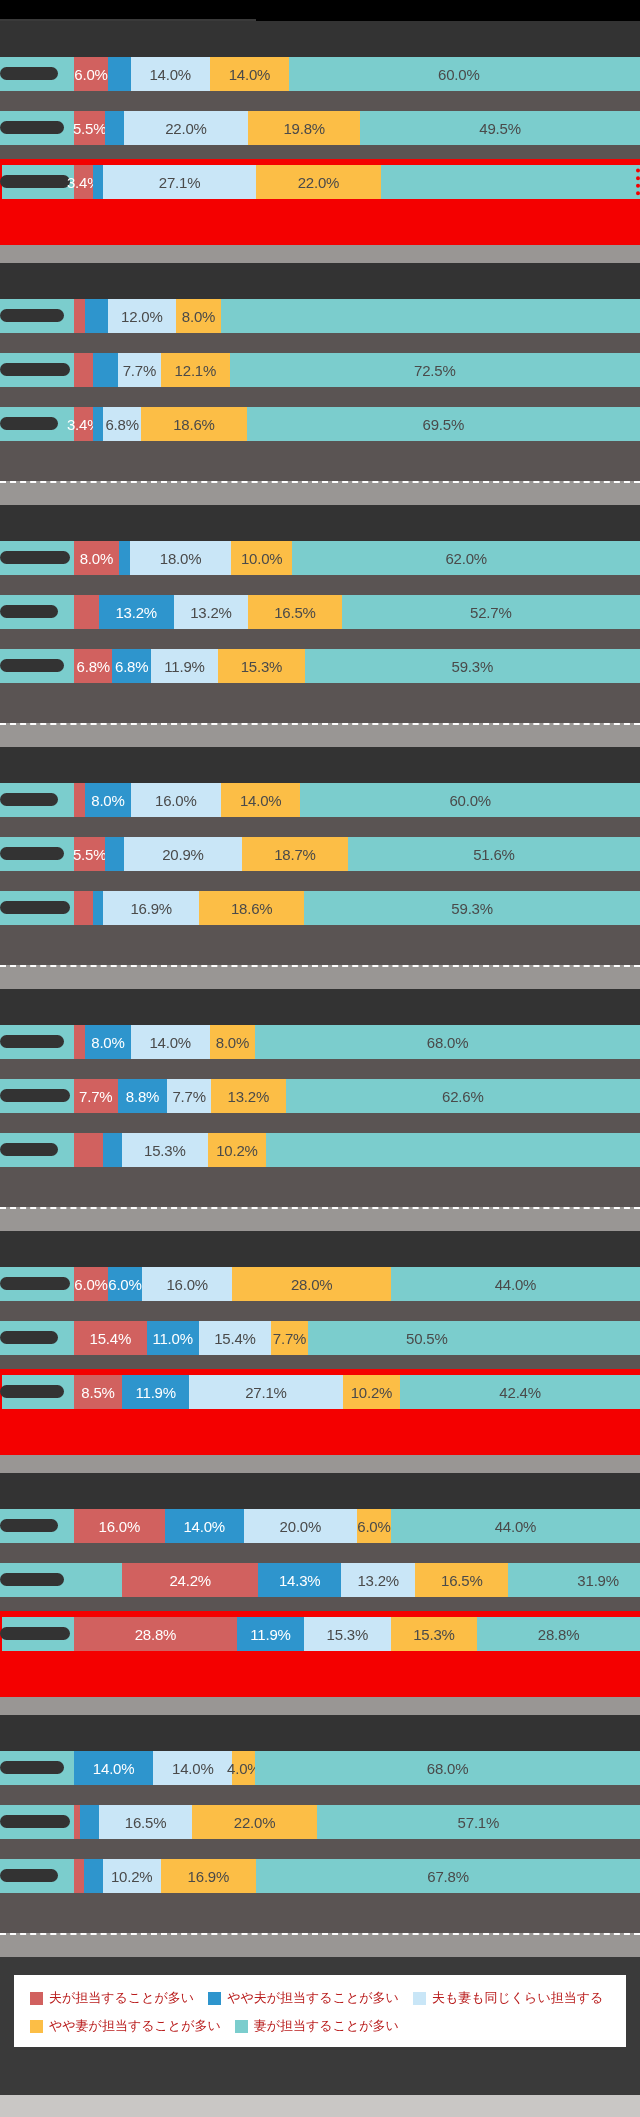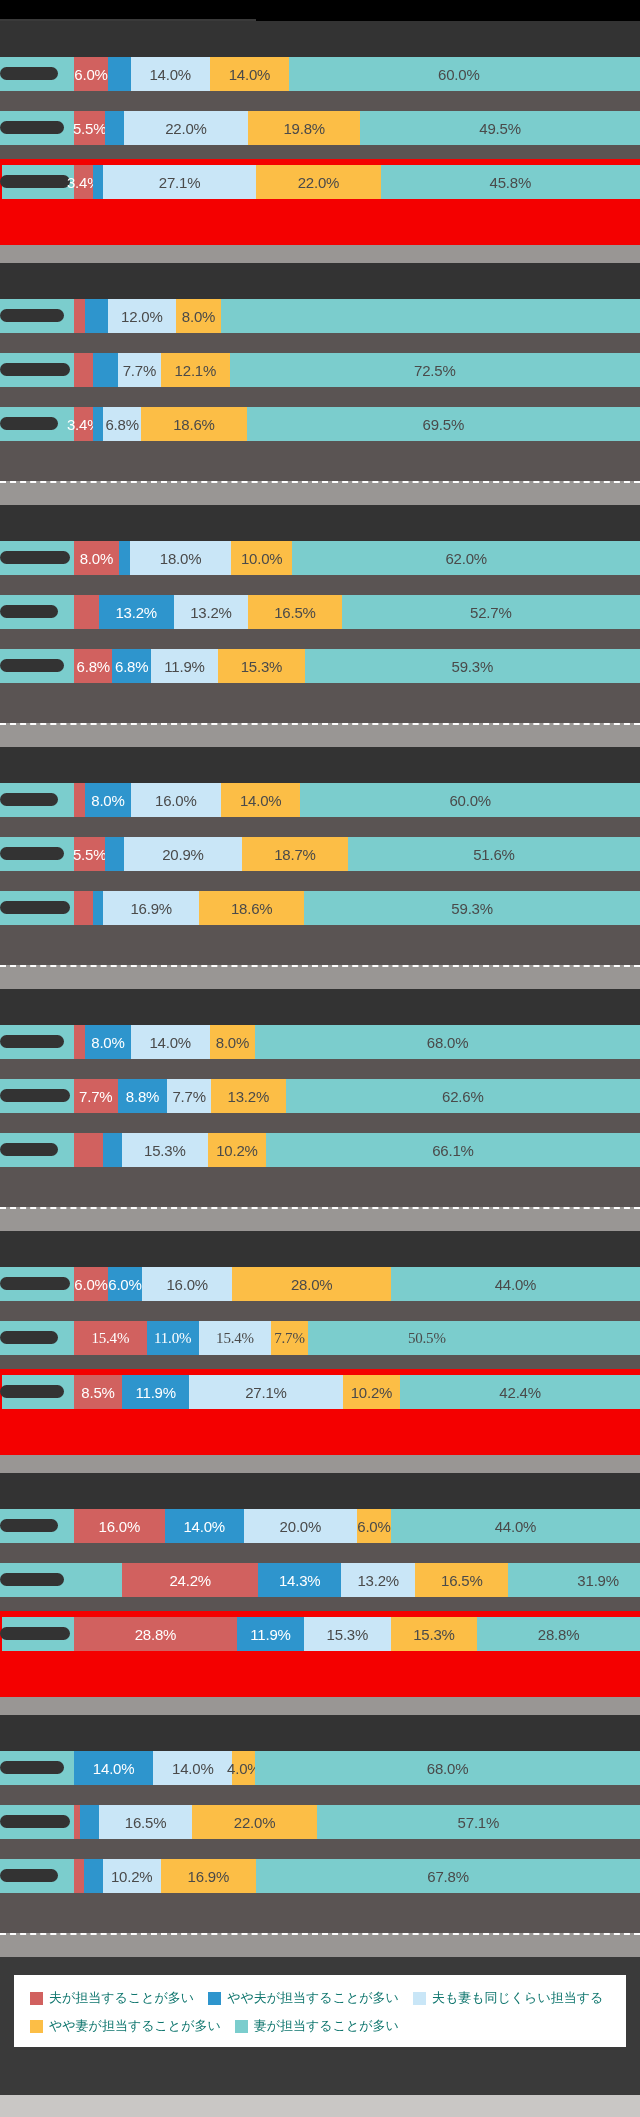--- a/index.html
+++ b/index.html
@@ -124,21 +124,21 @@
     margin-right: 14px;
     white-space: nowrap;
   }
   .swatch {
     width: 13px; height: 13px;
     margin-right: 6px;
     flex: 0 0 auto;
   }
   .legend-label {
     font-size: 13px;
-    color: #0f766e;
+    color: #b91c1c;
   }
   .legend-footer {
     position: absolute;
     left: 0; bottom: 0;
     width: 640px; height: 22px;
     background: #c9c7c5;
   }
 </style>
 </head>
 <body>
@@ -199,23 +199,20 @@
         </div>
         <div class="seg s1" style="width: 9.622px;">
           <span class="lbl"></span>
         </div>
         <div class="seg s2" style="width: 153.386px;">
           <span class="lbl">27.1%</span>
         </div>
         <div class="seg s3" style="width: 124.52px;">
           <span class="lbl">22.0%</span>
         </div>
-        <div class="seg s4" style="width: 259.228px;">
-          <span class="lbl">45.8%</span>
-        </div>
       </div>
       <div class="gapband" style="top: 199px; height: 20px;"></div>
       <div class="gapband" style="top: 219px; height: 20px;"></div>
       <div class="sep" style="top: 239px;"></div>
       <div class="group-header" style="top: 263px; height: 36px;"></div>
       <div class="rowband" style="top: 299px; height: 34px;"></div>
       <div class="redact" style="top: 309px; left: 0px; width: 64px; z-index: 4;"></div>
       <div class="bar" style="top: 299px; left: 74px; width: 566px; z-index: 4;">
         <div class="seg s0" style="width: 11.32px;">
           <span class="lbl"></span>
@@ -448,23 +445,20 @@
         </div>
         <div class="seg s1" style="width: 18.678px;">
           <span class="lbl"></span>
         </div>
         <div class="seg s2" style="width: 86.598px;">
           <span class="lbl">15.3%</span>
         </div>
         <div class="seg s3" style="width: 57.732px;">
           <span class="lbl">10.2%</span>
         </div>
-        <div class="seg s4" style="width: 374.126px;">
-          <span class="lbl">66.1%</span>
-        </div>
       </div>
       <div class="gapband" style="top: 1167px; height: 20px;"></div>
       <div class="gapband" style="top: 1187px; height: 20px;"></div>
       <div class="sep" style="top: 1207px;"></div>
       <div class="group-header" style="top: 1231px; height: 36px;"></div>
       <div class="rowband" style="top: 1267px; height: 34px;"></div>
       <div class="redact" style="top: 1277px; left: 0px; width: 70px; z-index: 4;"></div>
       <div class="bar" style="top: 1267px; left: 74px; width: 566px; z-index: 4;">
         <div class="seg s0" style="width: 33.96px;">
           <span class="lbl">6.0%</span>
@@ -478,21 +472,21 @@
         <div class="seg s3" style="width: 158.48px;">
           <span class="lbl">28.0%</span>
         </div>
         <div class="seg s4" style="width: 249.04px;">
           <span class="lbl">44.0%</span>
         </div>
       </div>
       <div class="gapband" style="top: 1301px; height: 20px;"></div>
       <div class="rowband" style="top: 1321px; height: 34px;"></div>
       <div class="redact" style="top: 1331px; left: 0px; width: 58px; z-index: 4;"></div>
-      <div class="bar" style="top: 1321px; left: 74px; width: 472px; z-index: 4; font-family: Liberation Serif, serif;">
+      <div class="bar" style="top: 1321px; left: 74px; width: 472px; z-index: 4;">
         <div class="seg s0" style="width: 87.164px;">
           <span class="lbl">15.4%</span>
         </div>
         <div class="seg s1" style="width: 62.26px;">
           <span class="lbl">11.0%</span>
         </div>
         <div class="seg s2" style="width: 87.164px;">
           <span class="lbl">15.4%</span>
         </div>
         <div class="seg s3" style="width: 43.582px;">

